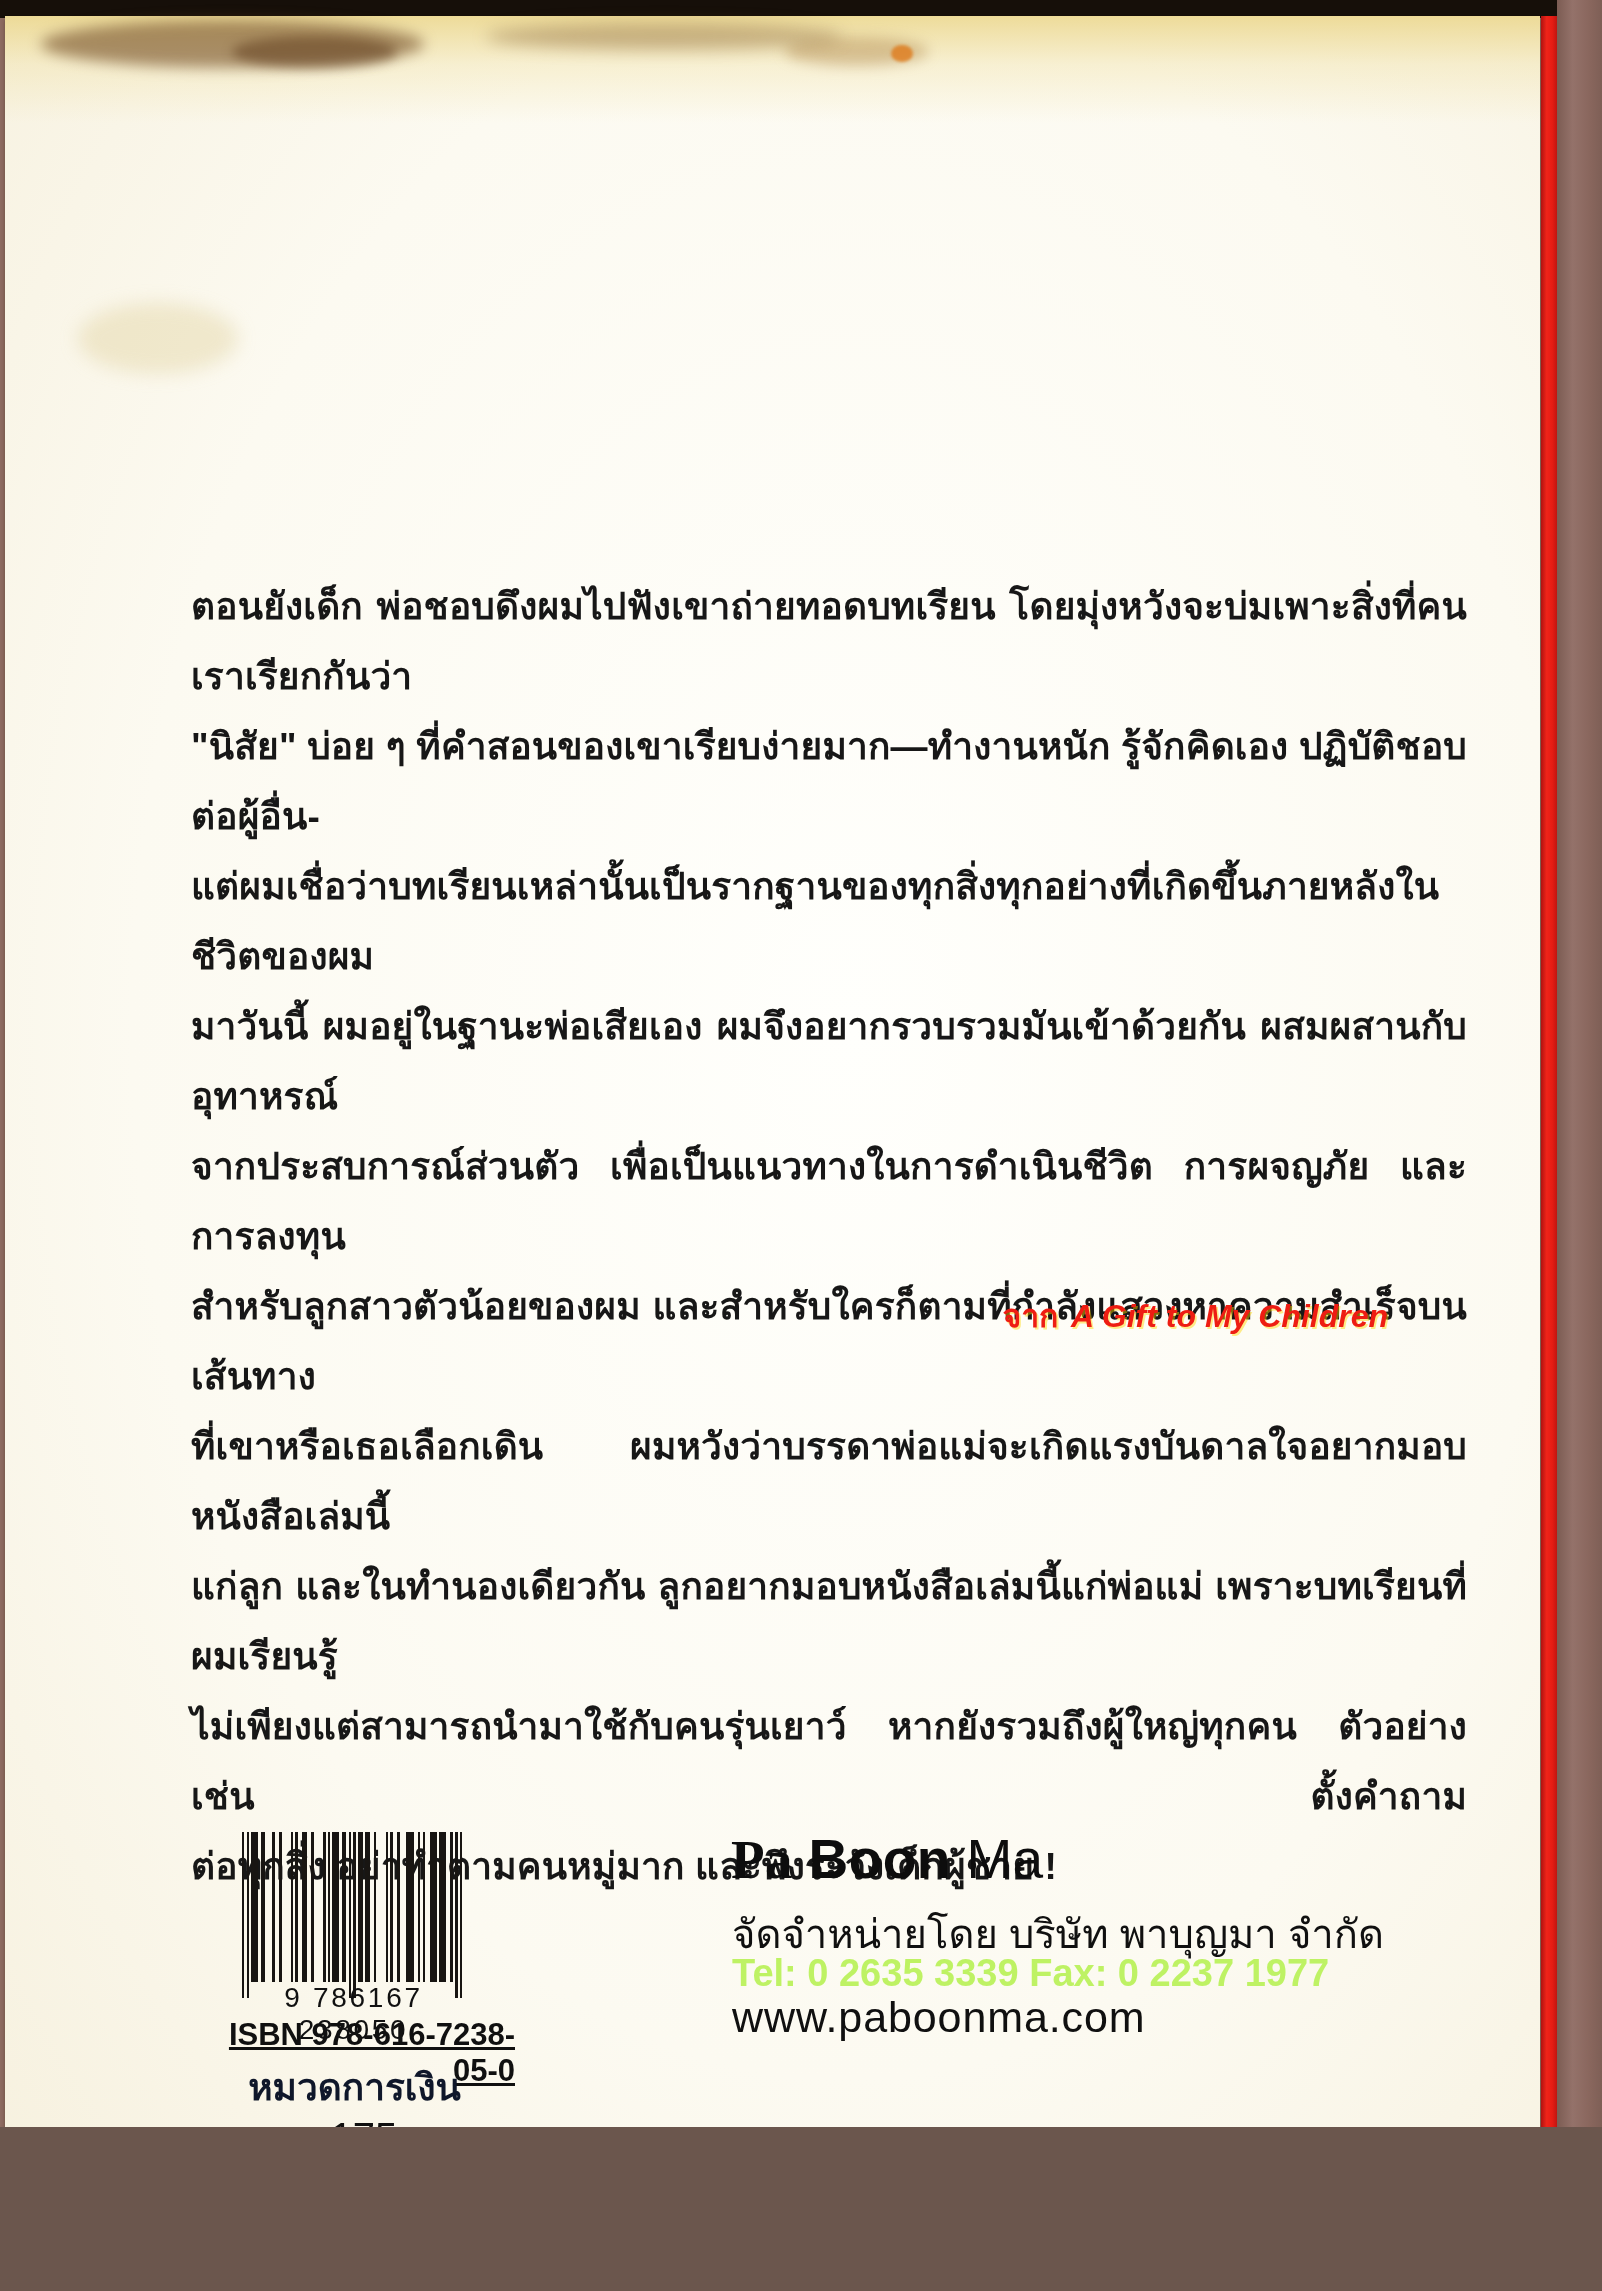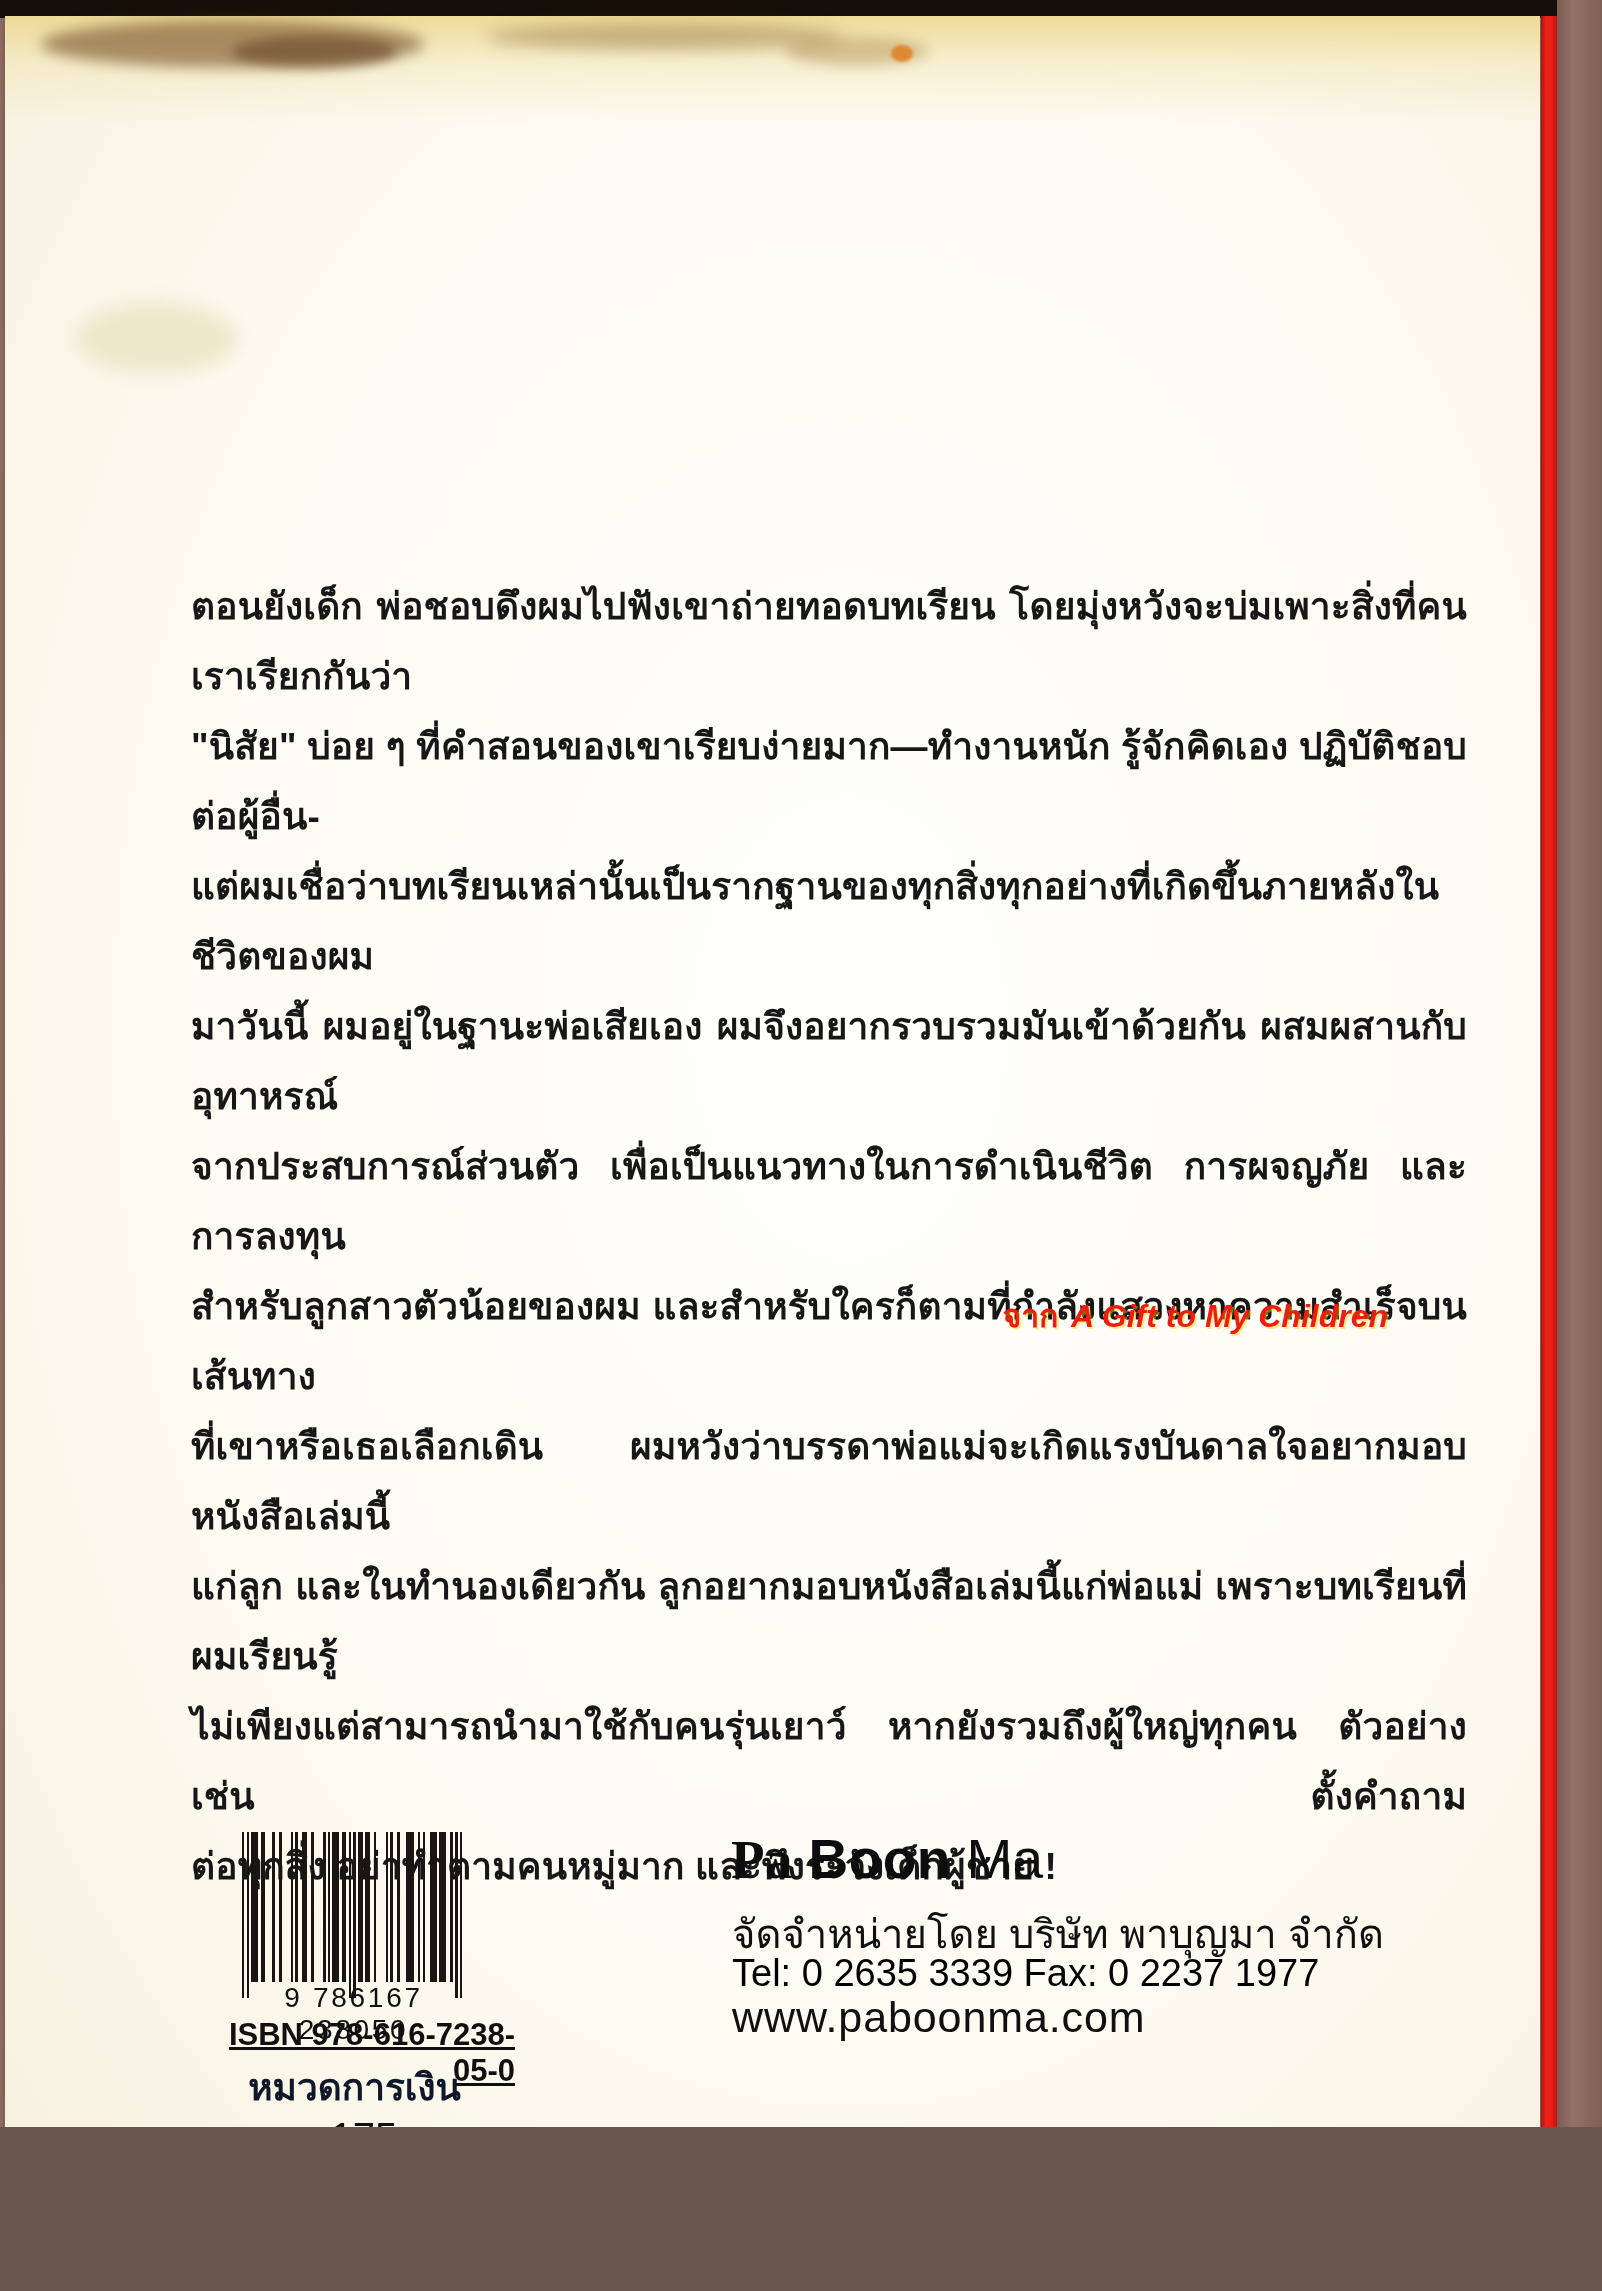--- a/index.html
+++ b/index.html
@@ -59,21 +59,21 @@
            font-size:37px; font-weight:bold; color:#0f172a; }
   .price-line { position:absolute; left:194px; top:2105px; width:321px; text-align:center;
            font-size:40px; font-weight:normal; color:#101010; }
 
   
   .pub-name { position:absolute; left:731px; top:1827px; font-size:55px; color:#0d0d0d; letter-spacing:0.4px; }
   .pub-name .w1 { font-weight:600;font-family:Liberation Serif, serif; }
   .pub-name .w2 { font-weight:800; }
   .pub-name .w3 { font-weight:400; }
   .pub-thai { position:absolute; left:732px; top:1902px; font-size:40px; font-weight:500; color:#101010; }
-  .pub-tel  { position:absolute; left:732px; top:1952px; font-size:38px; font-weight:400; color:#000000;text-align:center; }
+  .pub-tel  { position:absolute; left:732px; top:1952px; font-size:38px; font-weight:700; color:#bef264;text-align:center; }
   .pub-www  { position:absolute; left:732px; top:1993px; font-size:43px; font-weight:400; color:#101010; letter-spacing:0.9px; }
 </style>
 </head>
 <body>
 
 <div class="page">
 
   <div class="top-strip"></div>
 
   <div class="cover">

